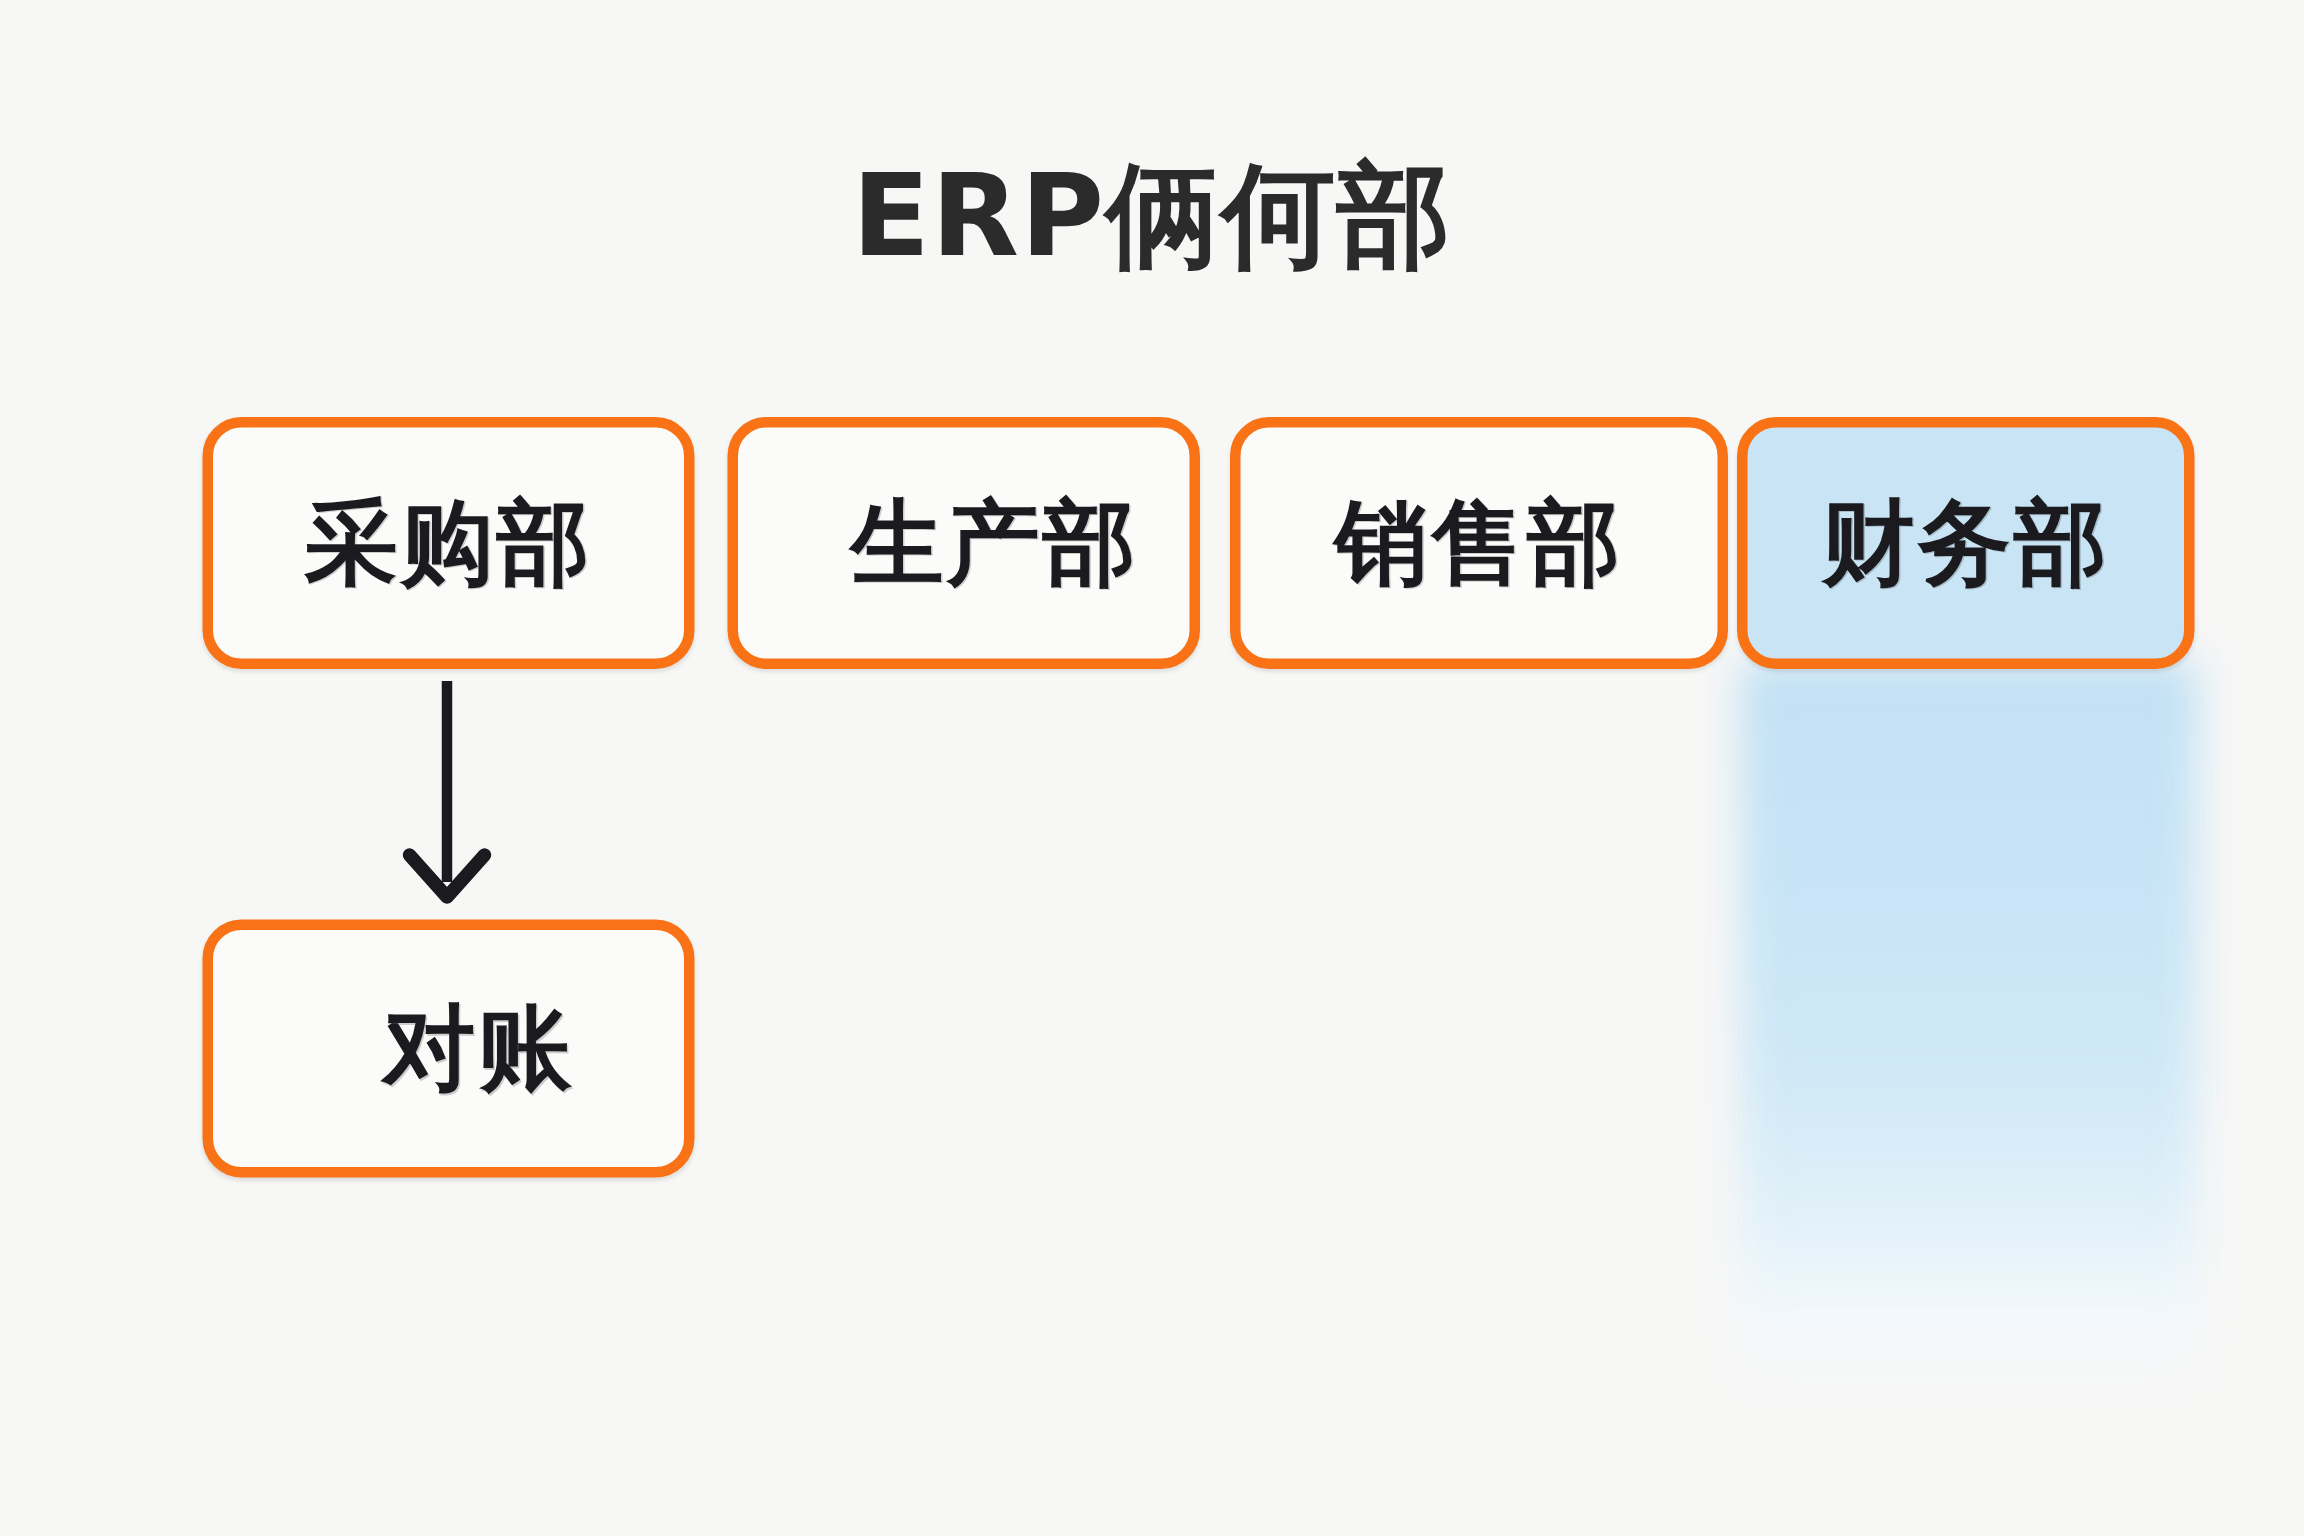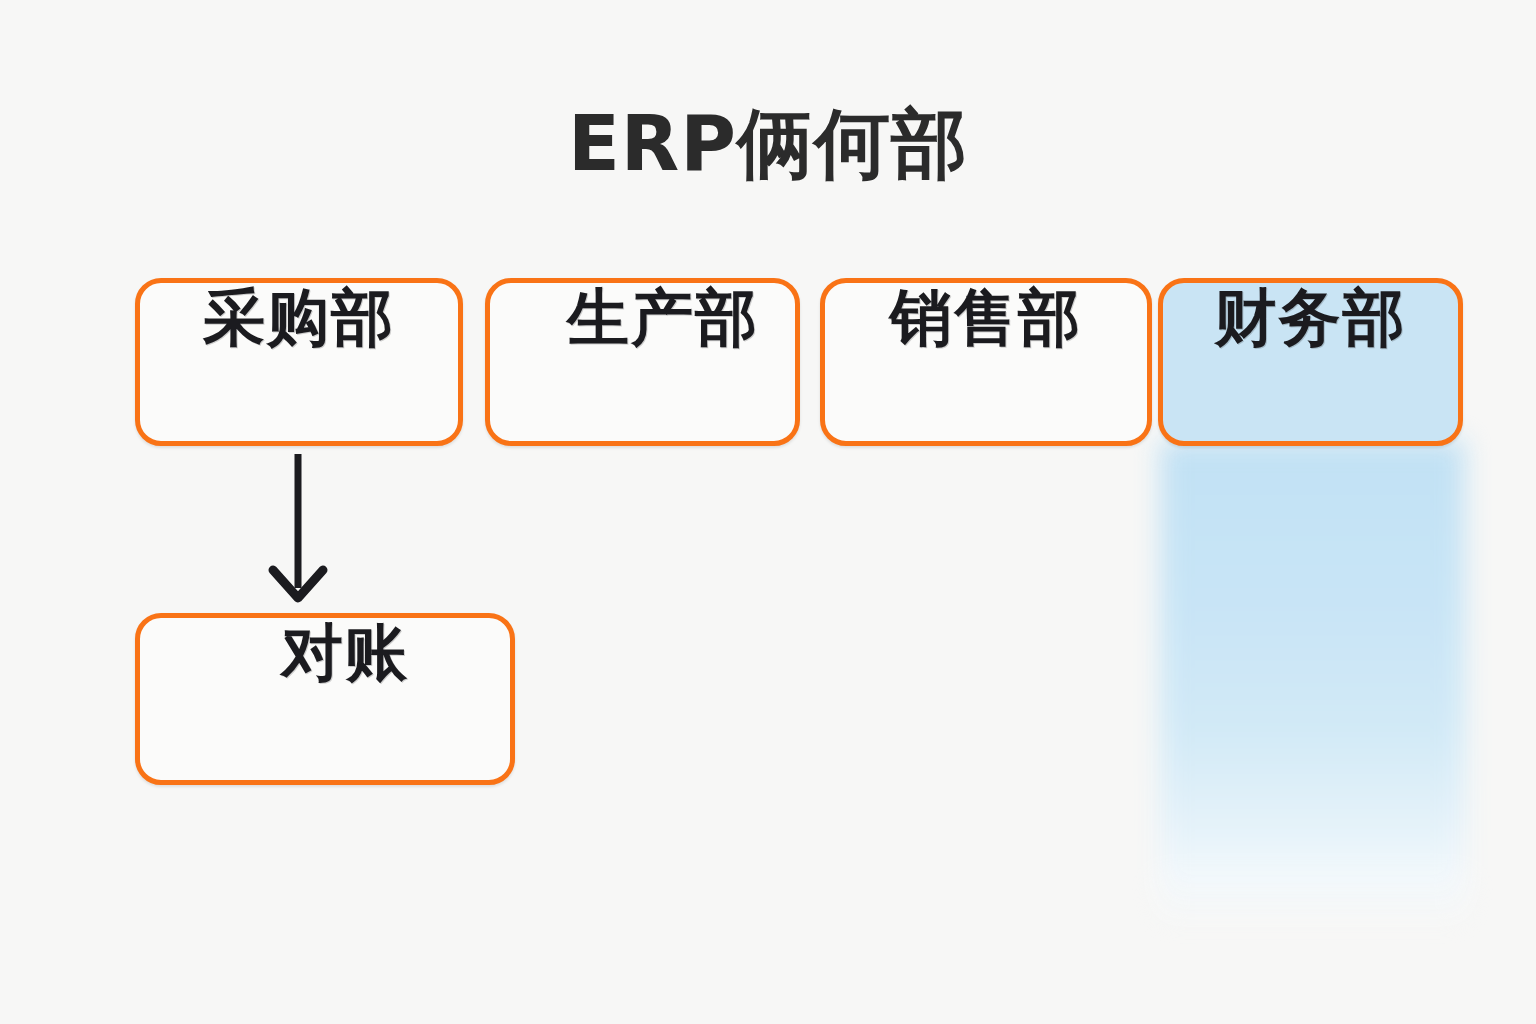--- a/index.html
+++ b/index.html
@@ -51,45 +51,46 @@
                 rgba(247,247,246,0) 100%);
     filter: blur(13px);
     opacity: 0.95;
     border-radius: 4px;
   }
 
   
   .node {
     position: absolute;
     box-sizing: border-box;
-    border: 5px solid #f97316;
+    border: 7px solid #f97316;
     border-radius: 26px;
     background: #fbfbfa;
     display: flex;
+    align-items: center;
     justify-content: center;
     box-shadow: 0 2px 3px rgba(0,0,0,0.10);
   }
   .node .node-label {
     font-size: 62px;
     line-height: 70px;
     font-weight: 700;
     color: #1b1b1f;
     letter-spacing: 2px;
     white-space: nowrap;
     text-shadow: 1px 1px 0 rgba(0,0,0,0.18);
   }
   .node.highlighted {
     background: #c9e4f4;
   }
 
   #node-procurement { left: 135px;  top: 278px; width: 328px; height: 168px; }
   #node-production  { left: 485px;  top: 278px; width: 315px; height: 168px; padding-left: 41px; }
   #node-sales       { left: 820px;  top: 278px; width: 332px; height: 168px; }
   #node-finance     { left: 1158px; top: 278px; width: 305px; height: 168px; }
-  #node-recon       { left: 135px;  top: 613px; width: 380px; height: 172px; padding-left: 40px; }
+  #node-recon       { left: 135px;  top: 613px; width: 328px; height: 172px; padding-left: 40px; }
 
   
   .arrow-svg {
     position: absolute;
     left: 255px;
     top: 448px;
     width: 90px;
     height: 168px;
   }
 </style>

